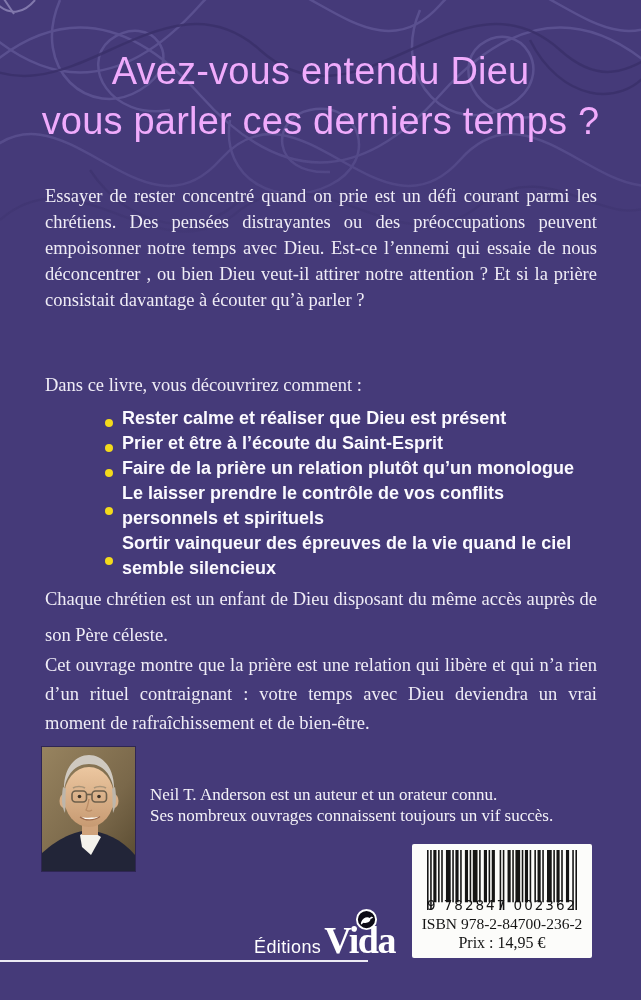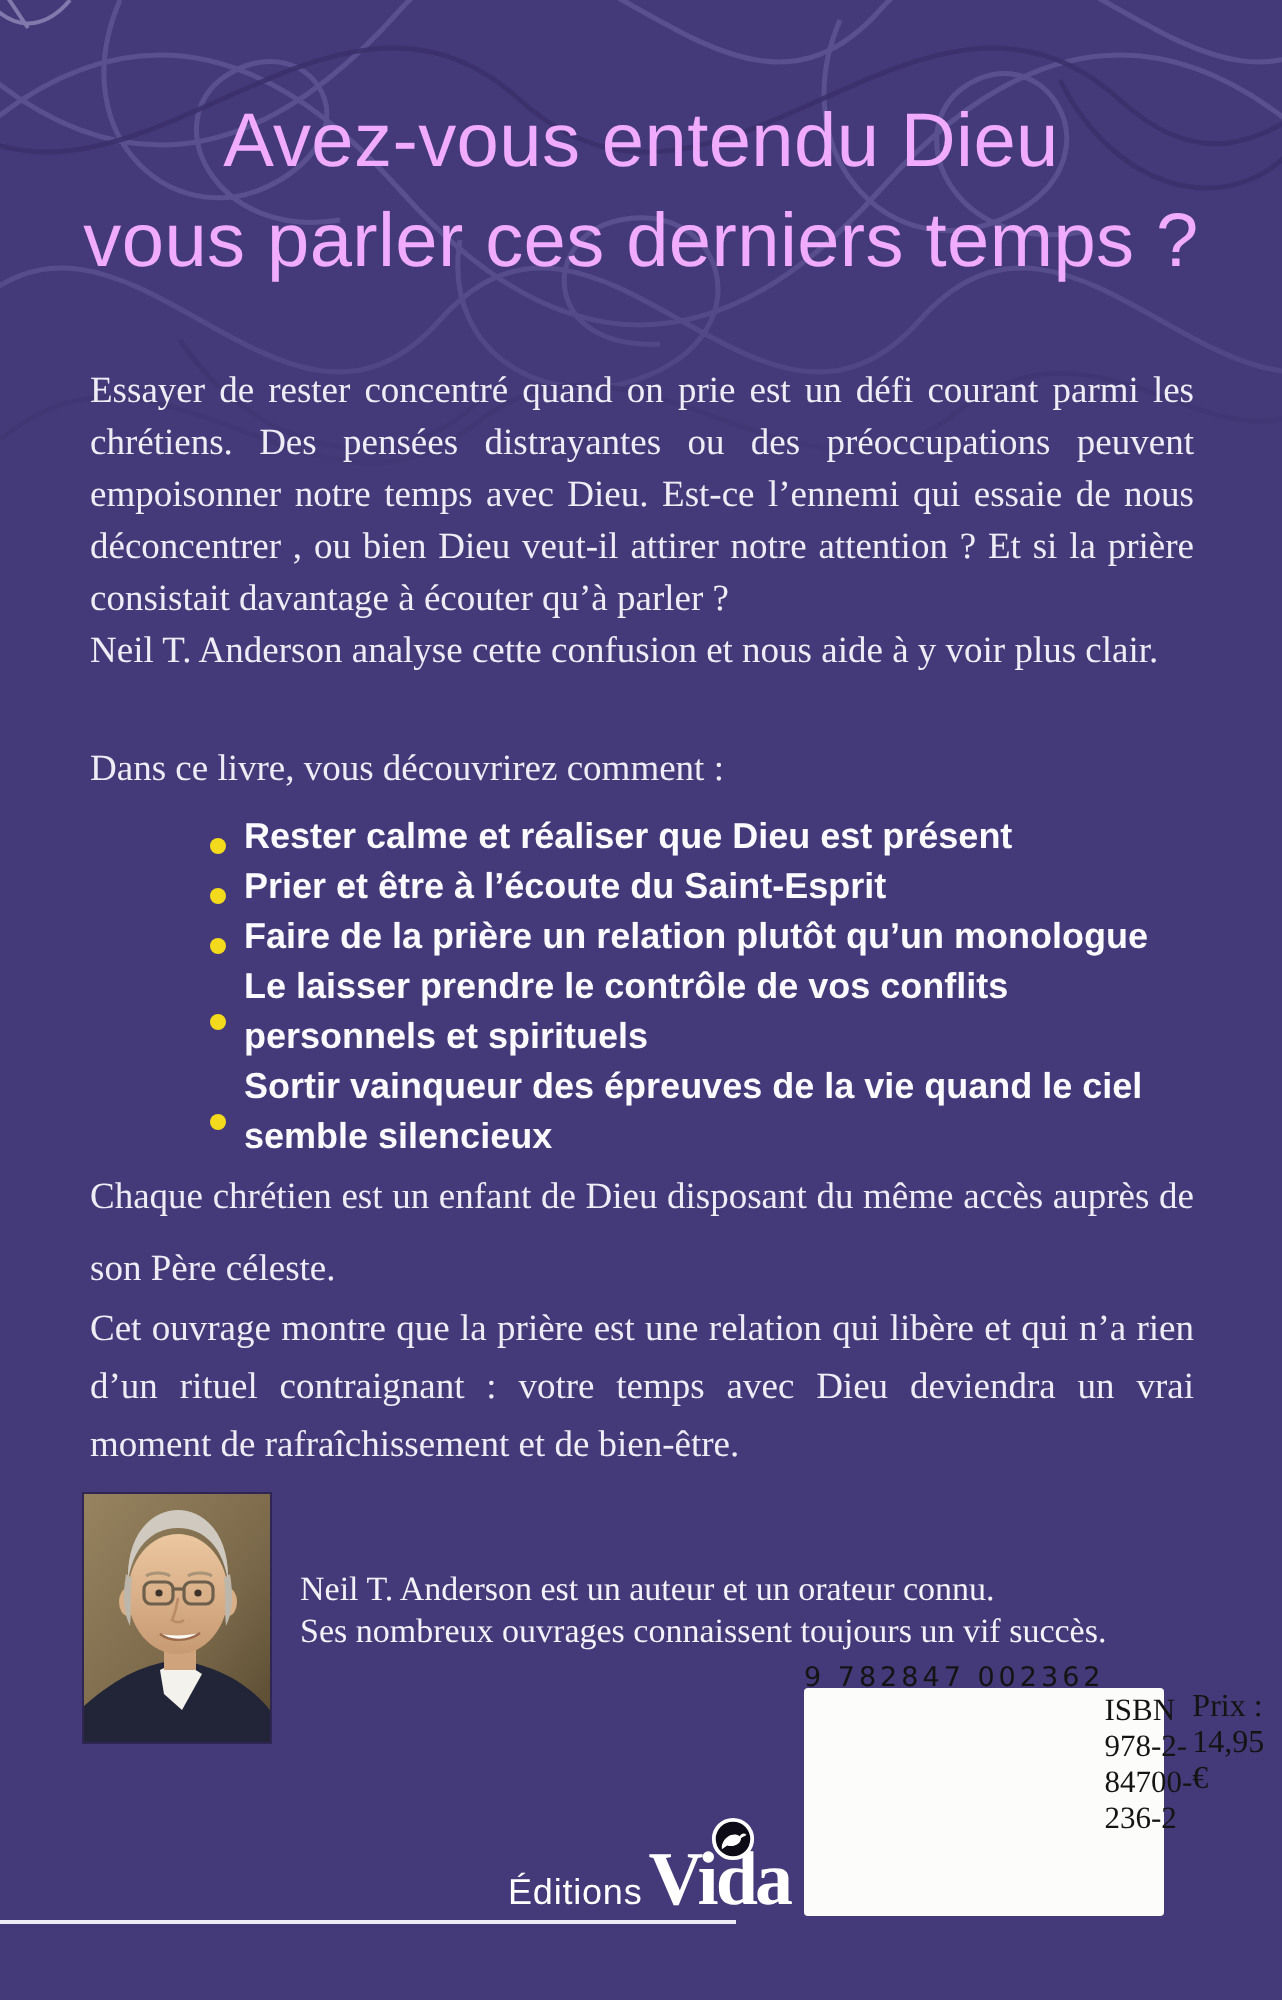--- a/index.html
+++ b/index.html
@@ -41,23 +41,23 @@
   .photo{
     position:absolute;left:42px;top:747px;width:93px;height:124px;
     box-shadow:0 0 0 1px rgba(20,15,40,.45);
   }
   .author-text{
     position:absolute;left:150px;top:784px;width:430px;
     font-size:17px;line-height:21px;color:#f4f2f8;
   }
   .author-text p{margin:0;}
   .barcode-box{
-    position:absolute;left:402px;top:844px;width:180px;height:114px;
+    position:absolute;left:412px;top:844px;width:180px;height:114px;
     background:#fcfcfa;border-radius:2px;
-    display:flex;flex-direction:row;align-items:flex-start;
+    display:flex;flex-direction:column;align-items:center;
     color:#141414;
   }
   .bars{margin-top:6px;}
   .barcode-number{
     font-family:"DejaVu Sans", sans-serif;
     font-size:13.5px;letter-spacing:2px;line-height:14px;margin-top:-12px;
     color:#141414;white-space:nowrap;
   }
   .isbn-line{font-family:"Liberation Serif", serif;font-size:15.5px;line-height:18px;margin-top:3px;}
   .price-line{font-family:"Liberation Serif", serif;font-size:16px;line-height:18px;margin-top:1px;}
@@ -106,21 +106,20 @@
   </svg>
   <div class="pattern-fade"></div>
 
   <div class="title">
     <div>Avez-vous entendu Dieu</div>
     <div>vous parler ces derniers temps ?</div>
   </div>
 
   <div class="body-block intro">
     <p>Essayer de rester concentré quand on prie est un défi courant parmi les chrétiens. Des pensées distrayantes ou des préoccupations peuvent empoisonner notre temps avec Dieu. Est-ce l’ennemi qui essaie de nous déconcentrer , ou bien Dieu veut-il attirer notre attention ? Et si la prière consistait davantage à écouter qu’à parler ?</p>
-    <p>Neil T. Anderson analyse cette confusion et nous aide à y voir plus clair.</p>
   </div>
 
   <div class="body-block list-heading">Dans ce livre, vous découvrirez comment :</div>
 
   <ul class="bullets">
     <li>
         <span class="dot"></span>
         <span>Rester calme et réaliser que Dieu est présent</span>
       </li>
     <li>

